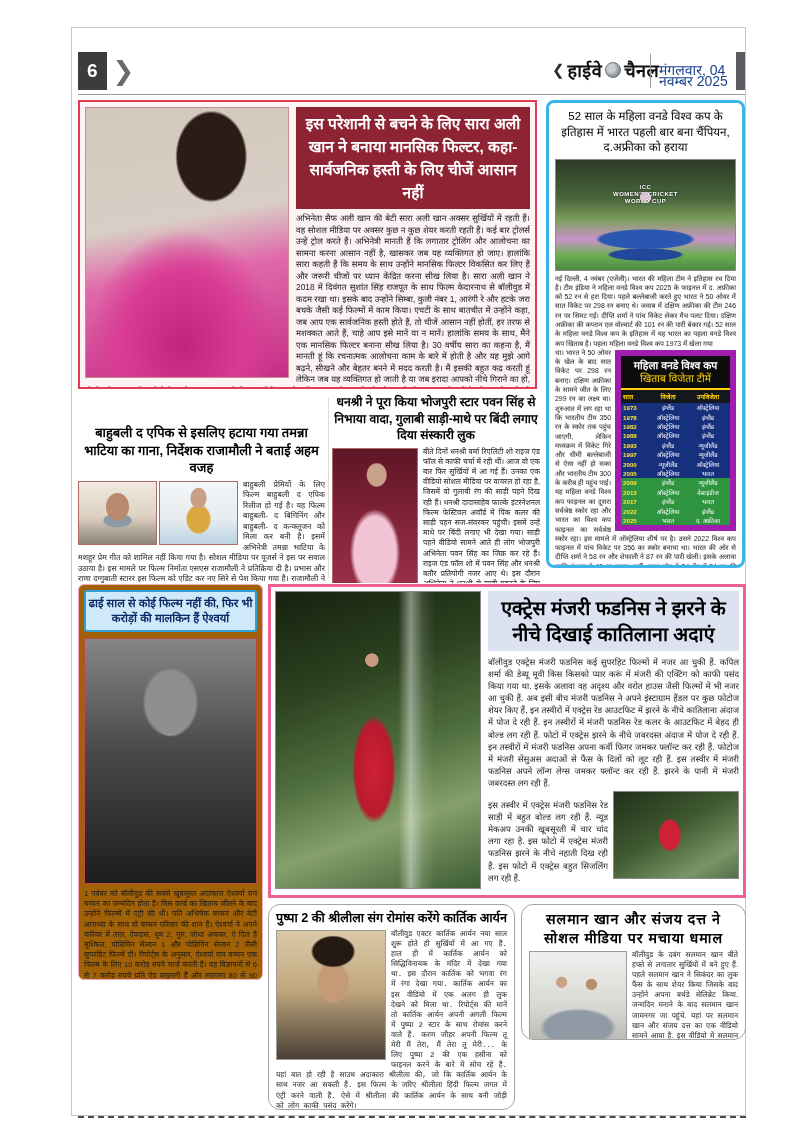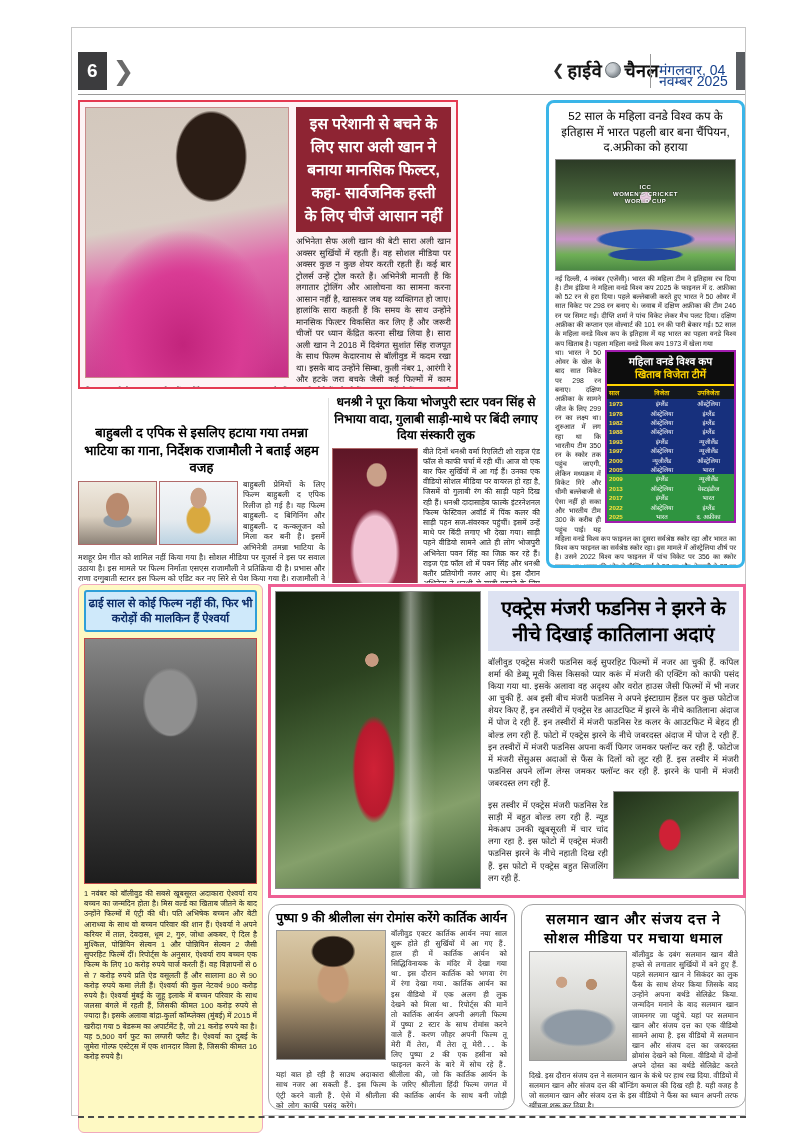--- a/index.html
+++ b/index.html
@@ -21,39 +21,39 @@
   .mh-dot{width:14px;height:14px;border-radius:50%;background:radial-gradient(circle at 35% 35%,#c9ced2 0 30%,#868d93 70%);border:1px solid #6d7479;}
   #hdr-sep{left:650px;top:54px;width:1px;height:34px;background:#9a9a9a;}
   #hdr-date{left:659px;top:65px;width:76px;font-size:14px;font-weight:normal;color:#16418c;line-height:11px;}
   #hdr-block{left:736px;top:52px;width:9px;height:38px;background:#595c60;}
   #hdr-rule{left:78px;top:94px;width:667px;height:1px;background:#9a9a9a;}
 
   
   .just{text-align:justify;color:#1b1b1b;}
 
   
-  #sara{left:78px;top:100px;width:380px;height:289px;border:2px solid #e43a52;background:#fdf3f5;
+  #sara{left:78px;top:100px;width:459px;height:289px;border:2px solid #e43a52;background:#fdf3f5;
         padding:5px;box-sizing:border-box;overflow:hidden;}
   #sara .photo{float:left;width:204px;height:271px;margin-right:7px;border:1px solid #c98b8b;box-sizing:border-box;}
   #sara .hl{overflow:hidden;background:#8e2433;color:#fff;font-weight:bold;font-size:15.5px;line-height:23px;
             text-align:center;padding:5px 8px;}
   #sara .body{margin-top:4px;font-size:8.4px;line-height:11.5px;}
 
   
   #cricket{left:546px;top:100px;width:199px;height:468px;border:3px solid #3ab5e8;border-radius:8px;background:#fff;
            padding:5px 6px;box-sizing:border-box;overflow:hidden;}
   #cricket .hl{font-weight:normal;font-size:11.6px;line-height:15.5px;text-align:center;color:#000;}
   #cricket .photo{position:relative;width:100%;height:112px;margin:4px 0 3px;border:1px solid #8a8a8a;box-sizing:border-box;}
   #cricket .photo .ovl{position:absolute;left:0;right:0;top:22%;text-align:center;color:#fff;font-weight:bold;
                        font-size:6px;line-height:7px;letter-spacing:0.5px;text-shadow:0 0 2px #000;}
   #cricket .body{font-size:6.9px;line-height:9.3px;}
-  .wtable{float:right;width:131px;margin:2px 0 2px 4px;border:2px solid #a21caf;box-sizing:border-box;}
+  .wtable{float:right;width:121px;margin:2px 0 2px 4px;border:6px solid #a21caf;box-sizing:border-box;}
   .wt-title{background:#0d0d0d;text-align:center;padding:3px 2px;border-bottom:2px solid #ffd400;}
   .wt-t1{color:#fff;font-weight:bold;font-size:10.5px;line-height:13px;display:block;}
-  .wt-t2{color:#ffd400;font-weight:bold;font-size:10.5px;line-height:13px;display:block;}
+  .wt-t2{color:#ffd400;font-weight:normal;font-size:10.5px;line-height:13px;display:block;}
   .wt-head{display:flex;background:#14181d;color:#ffd400;font-weight:bold;font-size:6.3px;padding:2px 2px;}
   .wrow{display:flex;font-size:6.2px;line-height:9.4px;color:#fff;padding:0 2px;}
   .wrow.blue{background:#17307d;}
   .wrow.green{background:#2f9440;}
   .wy{width:24%;color:#ffe23a;font-weight:bold;}
   .ww{width:38%;text-align:center;}
   .wr{width:38%;text-align:center;}
   .wt-head .wy{color:#ffd400;}
 
   
@@ -62,21 +62,21 @@
   #baahubali .imgs{float:left;width:160px;height:64px;display:flex;gap:2px;margin:1px 5px 2px 0;}
   #baahubali .imgs div{flex:1;border:1px solid #b06a6a;box-sizing:border-box;}
   #baahubali .body{font-size:7.8px;line-height:10.5px;}
   #middiv{left:328px;top:398px;width:1px;height:180px;background:#dedede;}
   #dhan{left:332px;top:394px;width:208px;height:189px;overflow:hidden;}
   #dhan .hl{font-weight:bold;font-size:12.2px;line-height:16.5px;text-align:center;margin-bottom:3px;color:#000;}
   #dhan .photo{float:left;width:86px;height:146px;margin:1px 5px 2px 0;border:1px solid #b06a6a;box-sizing:border-box;}
   #dhan .body{font-size:7.5px;line-height:10.2px;}
 
   
-  #aish{left:78px;top:584px;width:185px;height:549px;border:1px solid #f0a9bd;border-radius:6px;background:#fef9c3;
+  #aish{left:78px;top:584px;width:185px;height:396px;border:1px solid #f0a9bd;border-radius:6px;background:#a16207;
         padding:5px;box-sizing:border-box;overflow:hidden;}
   #aish .hl{border:2px solid #2f9fd8;background:#cfe9fa;color:#0a2a66;font-weight:bold;font-size:11.3px;
             line-height:15px;text-align:center;padding:4px 2px;border-radius:3px;}
   #aish .photo{width:100%;height:246px;margin:6px 0 5px;border:1px solid #c04848;box-sizing:border-box;}
   #aish .body{font-size:7.5px;line-height:10.2px;}
 
   
   #manjari{left:268px;top:584px;width:478px;height:314px;border:3px solid #ee5f94;background:#fff;
            padding:4px;box-sizing:border-box;overflow:hidden;}
   #manjari .photo{float:left;width:206px;height:298px;margin-right:7px;border:1px solid #8a8a8a;box-sizing:border-box;}
@@ -86,21 +86,21 @@
   #manjari .mrow{display:flex;gap:5px;margin-top:2px;}
   #manjari .mrow .body{flex:1;margin-top:8px;}
   #manjari .photo2{width:126px;height:88px;border:1px solid #8a8a8a;box-sizing:border-box;flex:0 0 auto;}
 
   
   #kartik{left:268px;top:904px;width:247px;height:206px;border:1px solid #a5a5a5;border-radius:12px;background:#fff;
           padding:5px 7px;box-sizing:border-box;overflow:hidden;}
   #kartik .hl{font-weight:bold;font-size:12.6px;line-height:16px;text-align:center;margin-bottom:3px;color:#000;}
   #kartik .photo{float:left;width:110px;height:130px;margin:1px 5px 2px 0;border:1px solid #9a9a9a;box-sizing:border-box;}
   #kartik .body{font-size:7.4px;line-height:10.1px;font-family:Liberation Mono, monospace;}
-  #salman{left:521px;top:904px;width:225px;height:204px;border:1px solid #a5a5a5;border-radius:12px;background:#fff;
+  #salman{left:521px;top:904px;width:225px;height:136px;border:1px solid #a5a5a5;border-radius:12px;background:#fff;
           padding:5px 7px;box-sizing:border-box;overflow:hidden;}
   #salman .hl{font-weight:bold;font-size:14.2px;line-height:18.5px;text-align:center;letter-spacing:1px;margin-bottom:3px;color:#000;}
   #salman .photo{float:left;width:98px;height:110px;margin:1px 5px 2px 0;border:1px solid #9a9a9a;box-sizing:border-box;}
   #salman .body{font-size:7.4px;line-height:10.1px;}
 
   #dashline{left:78px;top:1116px;width:668px;height:0;border-top:2px dashed #4a4a4a;}
 
   
   .ph-sara{background:
     radial-gradient(ellipse 58px 74px at 62% 18%, #2b1d15 0%, #2b1d15 58%, rgba(43,29,21,0) 62%),
@@ -293,21 +293,21 @@
     <div class="photo ph-manj"></div>
     <div class="hl">एक्ट्रेस मंजरी फडनिस ने झरने के नीचे दिखाई कातिलाना अदाएं</div>
     <div class="body just">बॉलीवुड एक्ट्रेस मंजरी फडनिस कई सुपरहिट फिल्मों में नजर आ चुकी हैं. कपिल शर्मा की डेब्यू मूवी किस किसको प्यार करूं में मंजरी की एक्टिंग को काफी पसंद किया गया था. इसके अलावा वह अदृश्य और वरोत हाउस जैसी फिल्मों में भी नजर आ चुकी हैं. अब इसी बीच मंजरी फडनिस ने अपने इंस्टाग्राम हैंडल पर कुछ फोटोज शेयर किए हैं, इन तस्वीरों में एक्ट्रेस रेड आउटफिट में झरने के नीचे कातिलाना अंदाज में पोज दे रही हैं. इन तस्वीरों में मंजरी फडनिस रेड कलर के आउटफिट में बेहद ही बोल्ड लग रही हैं. फोटो में एक्ट्रेस झरने के नीचे जबरदस्त अंदाज में पोज दे रही हैं. इन तस्वीरों में मंजरी फडनिस अपना कर्वी फिगर जमकर फ्लॉन्ट कर रही हैं. फोटोज में मंजरी सेंसुअस अदाओं से फैंस के दिलों को लूट रही हैं. इस तस्वीर में मंजरी फडनिस अपने लॉन्ग लेग्स जमकर फ्लॉन्ट कर रही हैं. झरने के पानी में मंजरी जबरदस्त लग रही हैं.</div>
     <div class="mrow">
       <div class="body just">इस तस्वीर में एक्ट्रेस मंजरी फडनिस रेड साड़ी में बहुत बोल्ड लग रही हैं. न्यूड मेकअप उनकी खूबसूरती में चार चांद लगा रहा है. इस फोटो में एक्ट्रेस मंजरी फडनिस झरने के नीचे नहाती दिख रही हैं. इस फोटो में एक्ट्रेस बहुत सिजलिंग लग रही हैं.</div>
       <div class="photo2 ph-manj2"></div>
     </div>
   </div>
 
   <div class="abs" id="kartik">
-    <div class="hl">पुष्पा 9 की श्रीलीला संग रोमांस करेंगे कार्तिक आर्यन</div>
+    <div class="hl">पुष्पा 2 की श्रीलीला संग रोमांस करेंगे कार्तिक आर्यन</div>
     <div class="photo ph-kartik"></div>
     <div class="body just">बॉलीवुड एक्टर कार्तिक आर्यन नया साल शुरू होते ही सुर्खियों में आ गए हैं. हाल ही में कार्तिक आर्यन को सिद्धिविनायक के मंदिर में देखा गया था. इस दौरान कार्तिक को भगवा रंग में रंगा देखा गया. कार्तिक आर्यन का इस वीडियो में एक अलग ही लुक देखने को मिला था. रिपोर्ट्स की मानें तो कार्तिक आर्यन अपनी अगली फिल्म में पुष्पा 2 स्टार के साथ रोमांस करने वाले हैं. करण जौहर अपनी फिल्म तू मेरी मैं तेरा, मैं तेरा तू मेरी... के लिए पुष्पा 2 की एक हसीना को फाइनल करने के बारे में सोच रहे हैं. यहां बात हो रही है साउथ अदाकारा श्रीलीला की, जो कि कार्तिक आर्यन के साथ नजर आ सकती हैं. इस फिल्म के जरिए श्रीलीला हिंदी फिल्म जगत में एंट्री करने वाली हैं. ऐसे में श्रीलीला की कार्तिक आर्यन के साथ बनी जोड़ी को लोग काफी पसंद करेंगे।</div>
   </div>
 
   <div class="abs" id="salman">
     <div class="hl">सलमान खान और संजय दत्त ने सोशल मीडिया पर मचाया धमाल</div>
     <div class="photo ph-salman"></div>
     <div class="body just">बॉलीवुड के दबंग सलमान खान बीते हफ्ते से लगातार सुर्खियों में बने हुए हैं. पहले सलमान खान ने सिकंदर का लुक फैंस के साथ शेयर किया जिसके बाद उन्होंने अपना बर्थडे सेलिब्रेट किया. जन्मदिन मनाने के बाद सलमान खान जामनगर जा पहुंचे. यहां पर सलमान खान और संजय दत्त का एक वीडियो सामने आया है. इस वीडियो में सलमान खान और संजय दत्त का जबरदस्त ब्रोमांस देखने को मिला. वीडियो में दोनों अपने दोस्त का बर्थडे सेलिब्रेट करते दिखे. इस दौरान संजय दत्त ने सलमान खान के कंधे पर हाथ रख दिया. वीडियो में सलमान खान और संजय दत्त की बॉन्डिंग कमाल की दिख रही है. यही वजह है जो सलमान खान और संजय दत्त के इस वीडियो ने फैंस का ध्यान अपनी तरफ खींचना शुरू कर दिया है।</div>
   </div>
 

